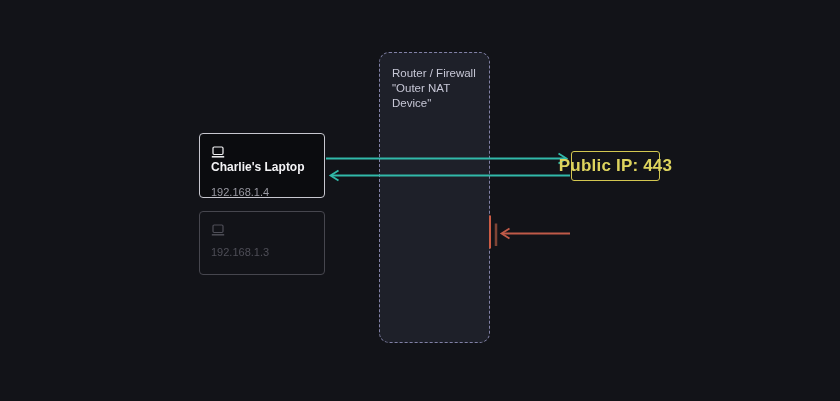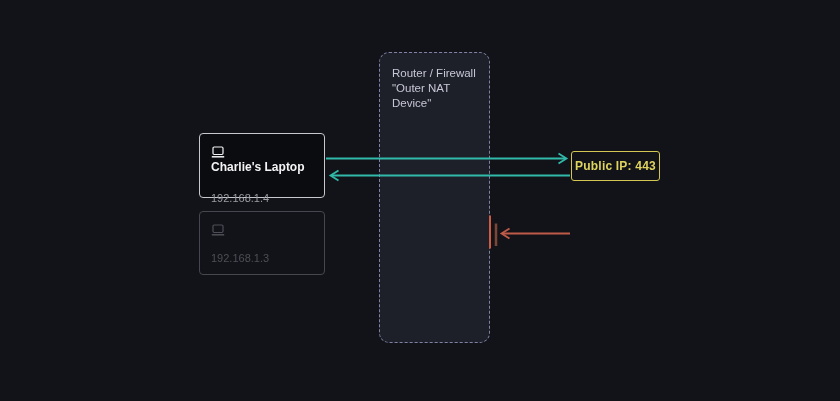--- a/index.html
+++ b/index.html
@@ -82,39 +82,39 @@
   .device-card.inactive .device-icon { color: var(--device-inactive-ip, #5a5a62); }
   .device-name {
     margin-top: 4px;
     font-size: 12px;
     line-height: 14px;
     font-weight: 600;
   }
   .device-card.active .device-name { color: var(--device-active-text, #f4f4f6); }
   .device-card.inactive .device-name { color: var(--device-inactive-text, #9a9aa2); }
   .device-ip {
-    margin-top: 18px;
+    margin-top: 12px;
     font-size: 11px;
     line-height: 13px;
     font-weight: 400;
   }
   .device-card.active .device-ip { color: var(--device-active-ip, #9a9aa3); }
   .device-card.inactive .device-ip { color: var(--device-inactive-ip, #4e4e57); }
 
   
   .public-ip {
     position: absolute;
     box-sizing: border-box;
     display: flex;
     align-items: center;
     justify-content: center;
     border: 1px solid var(--yellow-border, #d3c751);
     border-radius: 3px;
     color: var(--yellow-text, #ded45e);
-    font-size: 12px;
+    font-size: 17px;
     font-weight: 600;
     letter-spacing: 0.2px;
     white-space: nowrap;
   }
   .public-ip.p443  { left: 571px; top: 151px; width: 89px; height: 30px; }
   .public-ip.p6434 { left: 570px; top: 217px; width: 91px; height: 31px; }
 
   
   .arrow-layer {
     position: absolute;

